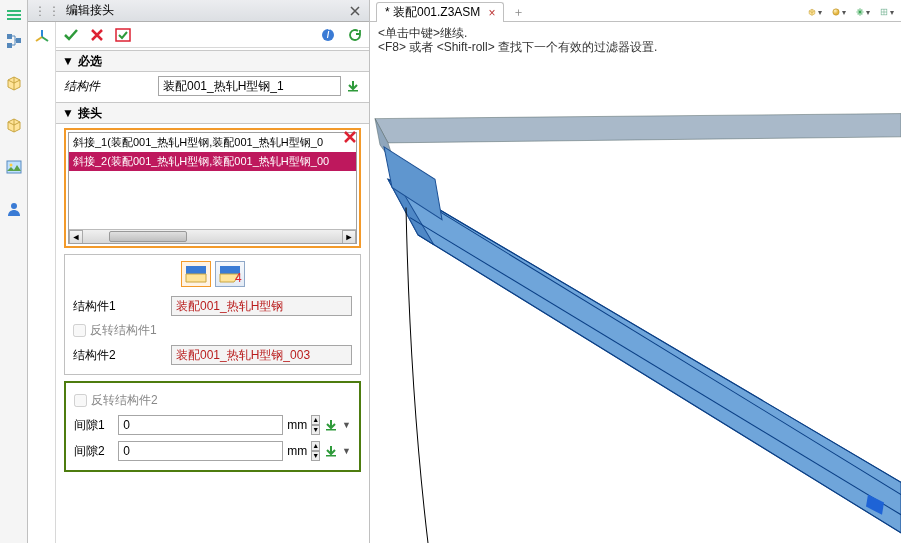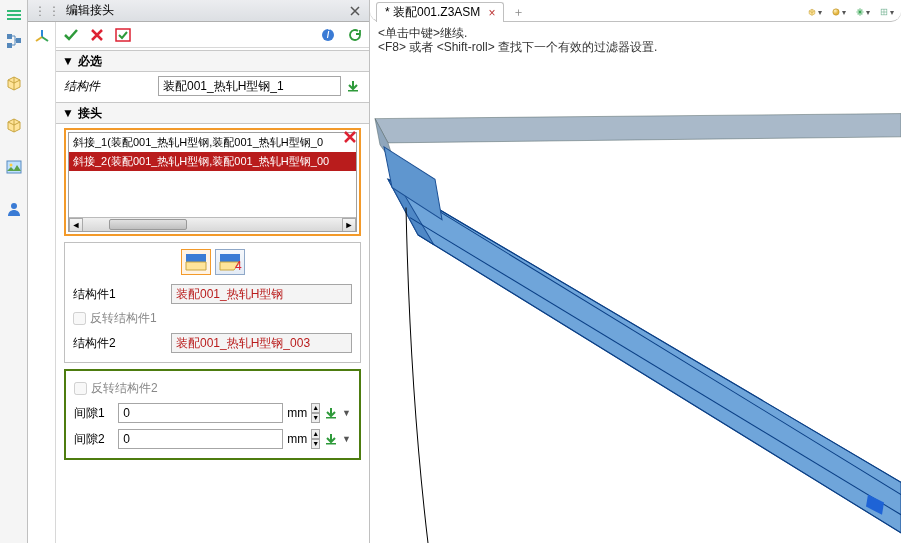--- a/index.html
+++ b/index.html
@@ -27,24 +27,24 @@
 
 .form-area { flex: 1; overflow-y: auto; padding: 0; }
 
 .section-hdr { height: 22px; background: #f5f5f5; border: 1px solid #c8c8c8; border-left: none; border-right: none; display: flex; align-items: center; padding: 0 6px; font-weight: bold; margin-top: 2px; }
 .section-hdr .tri { margin-right: 4px; }
 
 .field-row { display: flex; align-items: center; padding: 4px 8px; gap: 4px; }
 .field-row .lbl { width: 90px; font-style: italic; }
 .field-row input[type=text] { flex: 1; border: 1px solid #a6a6a6; height: 20px; padding: 0 4px; font-size: 12px; }
 
-.listbox { margin: 4px 8px; border: 2px solid #f39a2a; padding: 0px; background: #fff; height: 108px; position: relative; }
+.listbox { margin: 4px 8px; border: 2px solid #f39a2a; padding: 0px; background: #fff; height: 120px; position: relative; }
 .listbox-inner { border: 1px solid #a0a0a0; position: absolute; inset: 2px; overflow: hidden; }
 .listbox-item { padding: 2px 4px; white-space: nowrap; overflow: hidden; text-overflow: clip; font-size: 11px; }
-.listbox-item.sel { background: #b91c1c; color: #fff; }
+.listbox-item.sel { background: #be185d; color: #fff; }
 .listbox-inner .hzbar { position: absolute; bottom: 0; left: 0; right: 0; height: 14px; background: linear-gradient(#f0f0f0,#d8d8d8); border-top: 1px solid #bbb; display: flex; }
 .hzbar .arr { width: 14px; height: 14px; display: flex; align-items: center; justify-content: center; background: linear-gradient(#f5f5f5,#ddd); border: 1px solid #aaa; font-size: 9px;}
 .hzbar .track { flex: 1; position: relative; }
 .hzbar .thumb { position: absolute; left: 10%; width: 30%; top: 1px; bottom: 1px; background: linear-gradient(#e0e0e0,#c0c0c0); border: 1px solid #999; border-radius: 2px; }
 
 .list-x { position: absolute; top: 0; right: -2px; width: 18px; height: 18px; cursor: pointer; z-index: 2;}
 
 .group-box { margin: 6px 8px 6px 8px; border: 1px solid #c0c0c0; padding: 6px 4px; position: relative; }
 .group-box.orange { border: 2px solid #4d7c0f; }
 .icon-pair { display: flex; justify-content: center; gap: 4px; margin-bottom: 6px; }
@@ -57,21 +57,21 @@
 .gf-row input[readonly] { background: #f4f4f4; color: #b91c1c; }
 .chk { display: flex; gap: 4px; padding: 3px 4px; color: #888; }
 .unit { width: 28px; text-align: right; }
 .spin { width: 14px; display: flex; flex-direction: column; }
 .spin div { height: 10px; border: 1px solid #a6a6a6; font-size: 7px; text-align: center; line-height: 8px; cursor: pointer; background: #eee; }
 .greendown { width: 16px; height: 20px; display: flex; align-items: center; justify-content: center; cursor: pointer; }
 .menu-tri { width: 10px; color: #555; font-size: 9px;}
 
 
 .right-col { flex: 1; display: flex; flex-direction: column; position: relative; background: #fff; }
-.tab-strip { height: 22px; display: flex; align-items: end; border-bottom: 1px solid #c0c0c0; padding-left: 6px; gap: 4px; border-radius: 10px; }
+.tab-strip { height: 22px; display: flex; align-items: end; border-bottom: 1px solid #c0c0c0; padding-left: 6px; gap: 4px; }
 .tab { height: 20px; padding: 0 8px; border: 1px solid #c0c0c0; border-bottom: none; border-radius: 3px 3px 0 0; background: #f4f4f4; display: flex; align-items: center; gap: 4px; font-size: 11px; position: relative; top: 1px; }
 .tab.active { background: #fff; }
 .tab .x { color: #b33; margin-left: 4px; cursor: pointer; }
 .tab-plus { width: 20px; height: 18px; display: flex; align-items: center; justify-content: center; color: #888; cursor: pointer; }
 .hint { padding: 4px 8px; color: #333; font-size: 11px; line-height: 14px; }
 
 .view3d { flex: 1; position: relative; overflow: hidden; }
 .view3d svg { position: absolute; inset: 0; width: 100%; height: 100%; }
 
 .top-right-icons { position: absolute; top: 2px; right: 4px; display: flex; gap: 4px; z-index: 5; }

